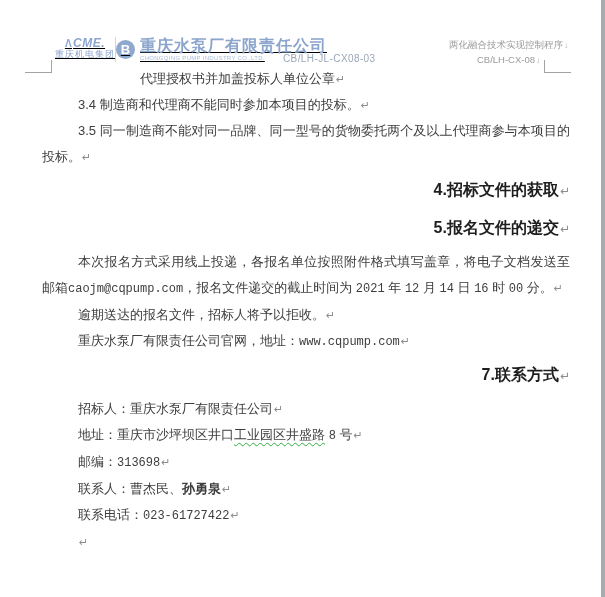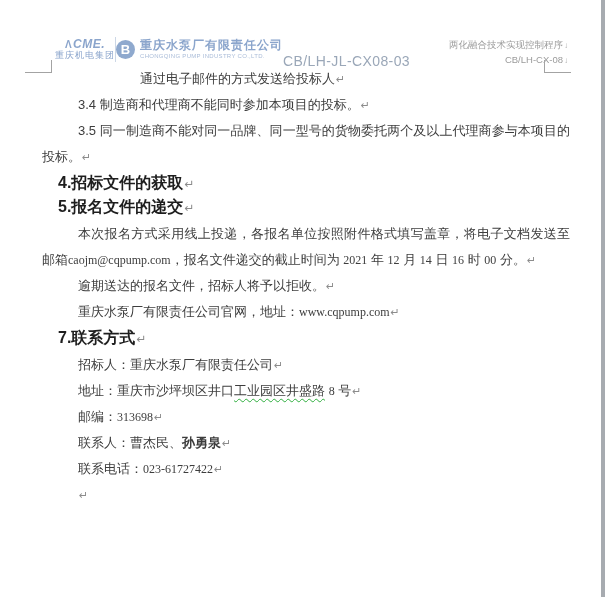--- a/index.html
+++ b/index.html
@@ -4,45 +4,45 @@
 <style>
   html,body{margin:0;padding:0;}
   body{
     width:605px;height:597px;position:relative;overflow:hidden;
     background:#ffffff;
     font-family:"Liberation Sans","DejaVu Sans",sans-serif;
     -webkit-font-smoothing:antialiased;
   }
   .page-edge{position:absolute;right:0;top:0;width:4px;height:597px;background:#a7abb0;}
   
-  .hdr{position:absolute;left:55px;top:37px;display:flex;align-items:center;gap:0;}
+  .hdr{position:absolute;left:55px;top:37px;display:flex;gap:0;text-decoration:underline;}
   .cme{display:flex;flex-direction:column;align-items:center;color:#8ba5cc;line-height:1.1;}
   .cme .brand{font-weight:bold;font-style:italic;font-size:12px;letter-spacing:.5px;}
   .cme .brand .tri{font-style:normal;font-size:10px;margin-right:1px;}
   .cme .cn{font-size:9px;letter-spacing:1px;margin-top:0;}
   .hdr-div{width:1px;height:25px;background:#ccd7e6;}
   .pump{display:flex;align-items:center;gap:5px;}
   .pump-icon{width:19px;height:19px;border-radius:50%;background:#8fa9ce;color:#fff;
     font-weight:bold;font-size:13px;display:flex;align-items:center;justify-content:center;}
   .pump-txt{display:flex;flex-direction:column;line-height:1.15;}
-  .pump-txt .cn{font-size:12px;font-weight:bold;color:#8ba5cc;letter-spacing:1px;}
+  .pump-txt .cn{font-size:16px;font-weight:bold;color:#8ba5cc;letter-spacing:1px;}
   .pump-txt .en{font-size:6px;color:#aabcd8;letter-spacing:.3px;}
-  .code-center{position:absolute;left:283px;top:53px;font-size:14px;color:#9aa7b8;letter-spacing:.4px;}
-  .hdr-right{position:absolute;right:37px;top:38px;text-align:right;font-size:9.5px;color:#9b9b9b;line-height:14px;}
+  .code-center{position:absolute;left:283px;top:53px;font-size:10px;color:#9aa7b8;letter-spacing:.4px;}
+  .hdr-right{position:absolute;right:37px;top:38px;text-align:center;font-size:9.5px;color:#9b9b9b;line-height:14px;}
   .hdr-right .brkmark{font-size:8px;color:#ababab;margin-left:1px;}
   .corner{position:absolute;width:26px;height:12px;border-bottom:1px solid #a3a3a3;}
   .corner-left{left:25px;top:60px;border-right:1px solid #a3a3a3;}
   .corner-right{left:544px;top:60px;border-left:1px solid #a3a3a3;}
   
   .doc-body{position:absolute;left:42px;top:66px;width:528px;color:#3d3d3d;font-size:13px;}
   .para{margin:0;line-height:26px;text-align:justify;}
   .para.indent{text-indent:36px;}
   .para.title-cont{margin-left:98px;text-align:left;}
-  .para.heading{font-size:16px;font-weight:bold;color:#1e1e1e;line-height:20px;margin:3px 16px;text-align:left;}
-  .seg.mono{font-family:Liberation Serif, serif;font-size:12px;}
+  .para.heading{font-size:16px;font-weight:bold;color:#1e1e1e;line-height:33px;margin:3px 0;text-align:right;}
+  .seg.mono{font-family:Liberation Mono, monospace;font-size:12px;}
   .seg.grammar{text-decoration:underline wavy #2fae3e 1px;text-underline-offset:3px;}
   .seg.alt{font-weight:600;}
   .pmark{color:#8c8c8c;font-size:11px;margin-left:1px;}
   .heading .pmark{font-size:12px;font-weight:normal;}
 </style>
 </head>
 <body>
 
 <div class="hdr">
   <div class="cme">
@@ -63,21 +63,21 @@
 
 <div class="hdr-right">
   <div><span>两化融合技术实现控制程序</span><span class="brkmark">↓</span></div>
   <div><span>CB/LH-CX-08</span><span class="brkmark">↓</span></div>
 </div>
 
 <div class="corner corner-left"></div>
 <div class="corner corner-right"></div>
 
 <div class="doc-body" id="doc-body">
-    <div class="para title-cont"><span class="seg">通过电子邮件的方式发送给投标人</span><span class="pmark">↵</span></div>
+    <div class="para title-cont"><span class="seg">代理授权书并加盖投标人单位公章</span><span class="pmark">↵</span></div>
     <div class="para indent"><span class="seg">3.4 制造商和代理商不能同时参加本项目的投标。</span><span class="pmark">↵</span></div>
     <div class="para indent"><span class="seg">3.5 同一制造商不能对同一品牌、同一型号的货物委托两个及以上代理商参与本项目的投标。</span><span class="pmark">↵</span></div>
     <div class="para heading"><span class="seg">4.招标文件的获取</span><span class="pmark">↵</span></div>
     <div class="para heading"><span class="seg">5.报名文件的递交</span><span class="pmark">↵</span></div>
     <div class="para indent"><span class="seg">本次报名方式采用线上投递，各报名单位按照附件格式填写盖章，将电子文档发送至邮箱</span><span class="seg mono">caojm@cqpump.com</span><span class="seg">，报名文件递交的截止时间为 </span><span class="seg mono">2021</span><span class="seg"> 年 </span><span class="seg mono">12</span><span class="seg"> 月 </span><span class="seg mono">14</span><span class="seg"> 日 </span><span class="seg mono">16</span><span class="seg"> 时 </span><span class="seg mono">00</span><span class="seg"> 分。</span><span class="pmark">↵</span></div>
     <div class="para indent"><span class="seg">逾期送达的报名文件，招标人将予以拒收。</span><span class="pmark">↵</span></div>
     <div class="para indent"><span class="seg">重庆水泵厂有限责任公司官网，地址：</span><span class="seg mono">www.cqpump.com</span><span class="pmark">↵</span></div>
     <div class="para heading"><span class="seg">7.联系方式</span><span class="pmark">↵</span></div>
     <div class="para indent"><span class="seg">招标人：重庆水泵厂有限责任公司</span><span class="pmark">↵</span></div>
     <div class="para indent"><span class="seg">地址：重庆市沙坪坝区井口</span><span class="seg grammar">工业园区井盛路</span><span class="seg"> </span><span class="seg mono">8</span><span class="seg"> 号</span><span class="pmark">↵</span></div>

